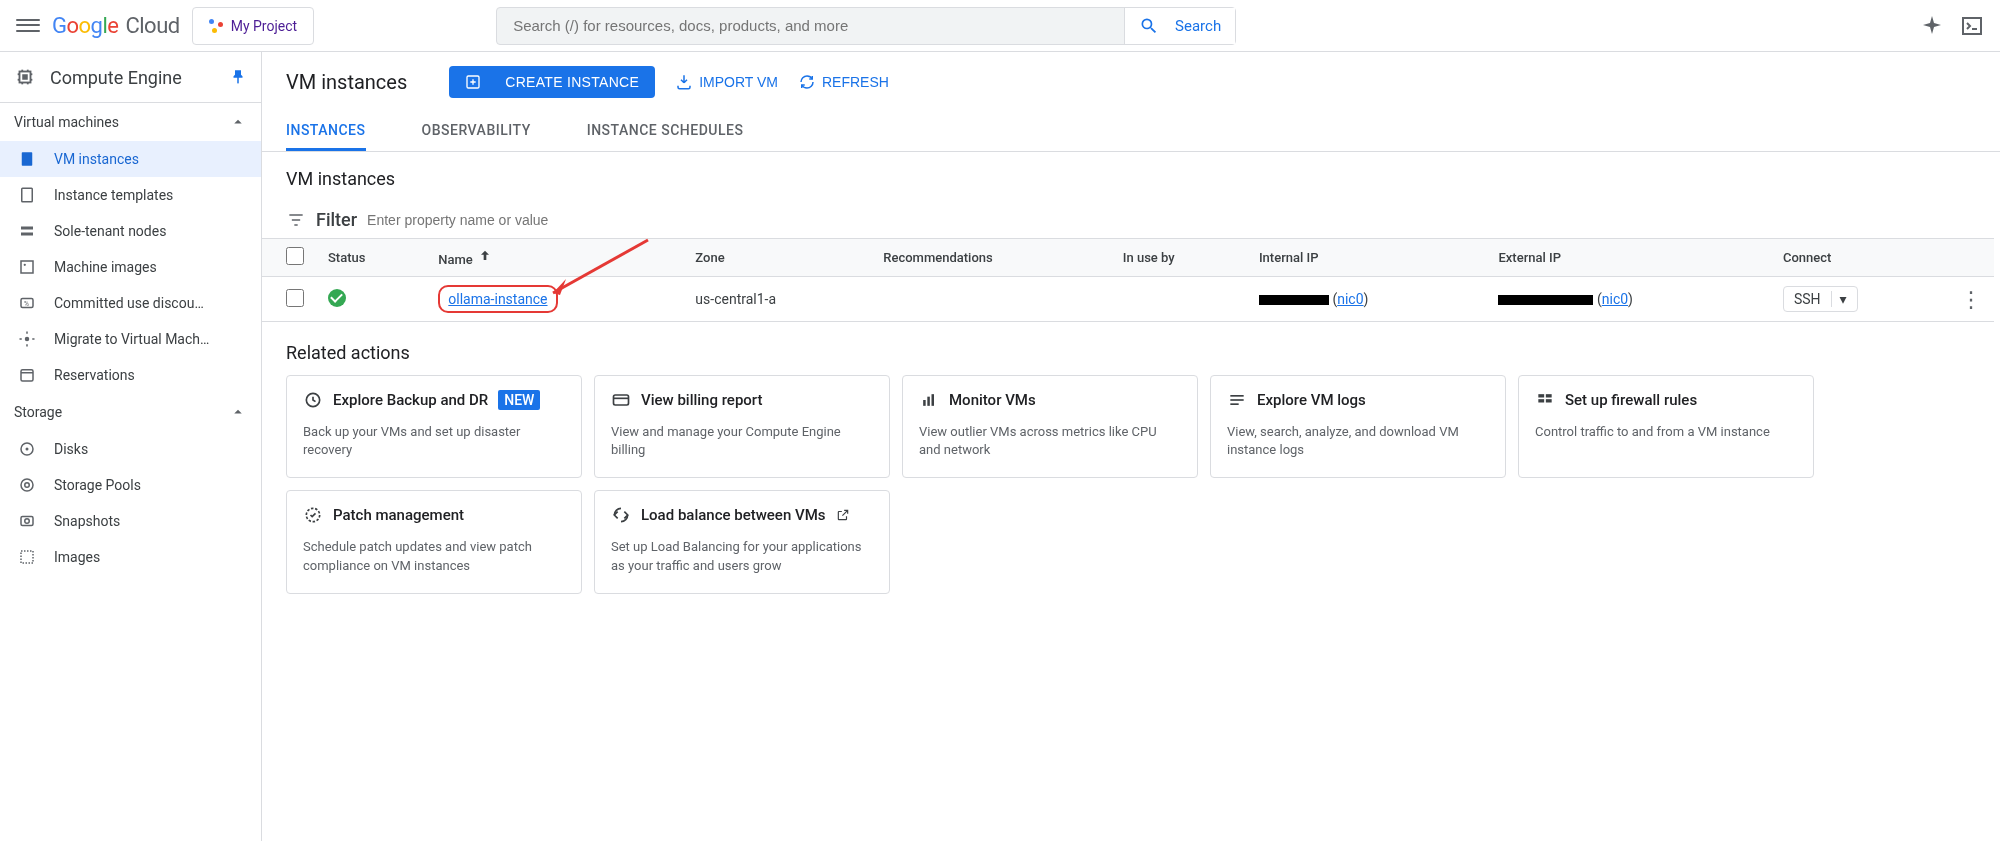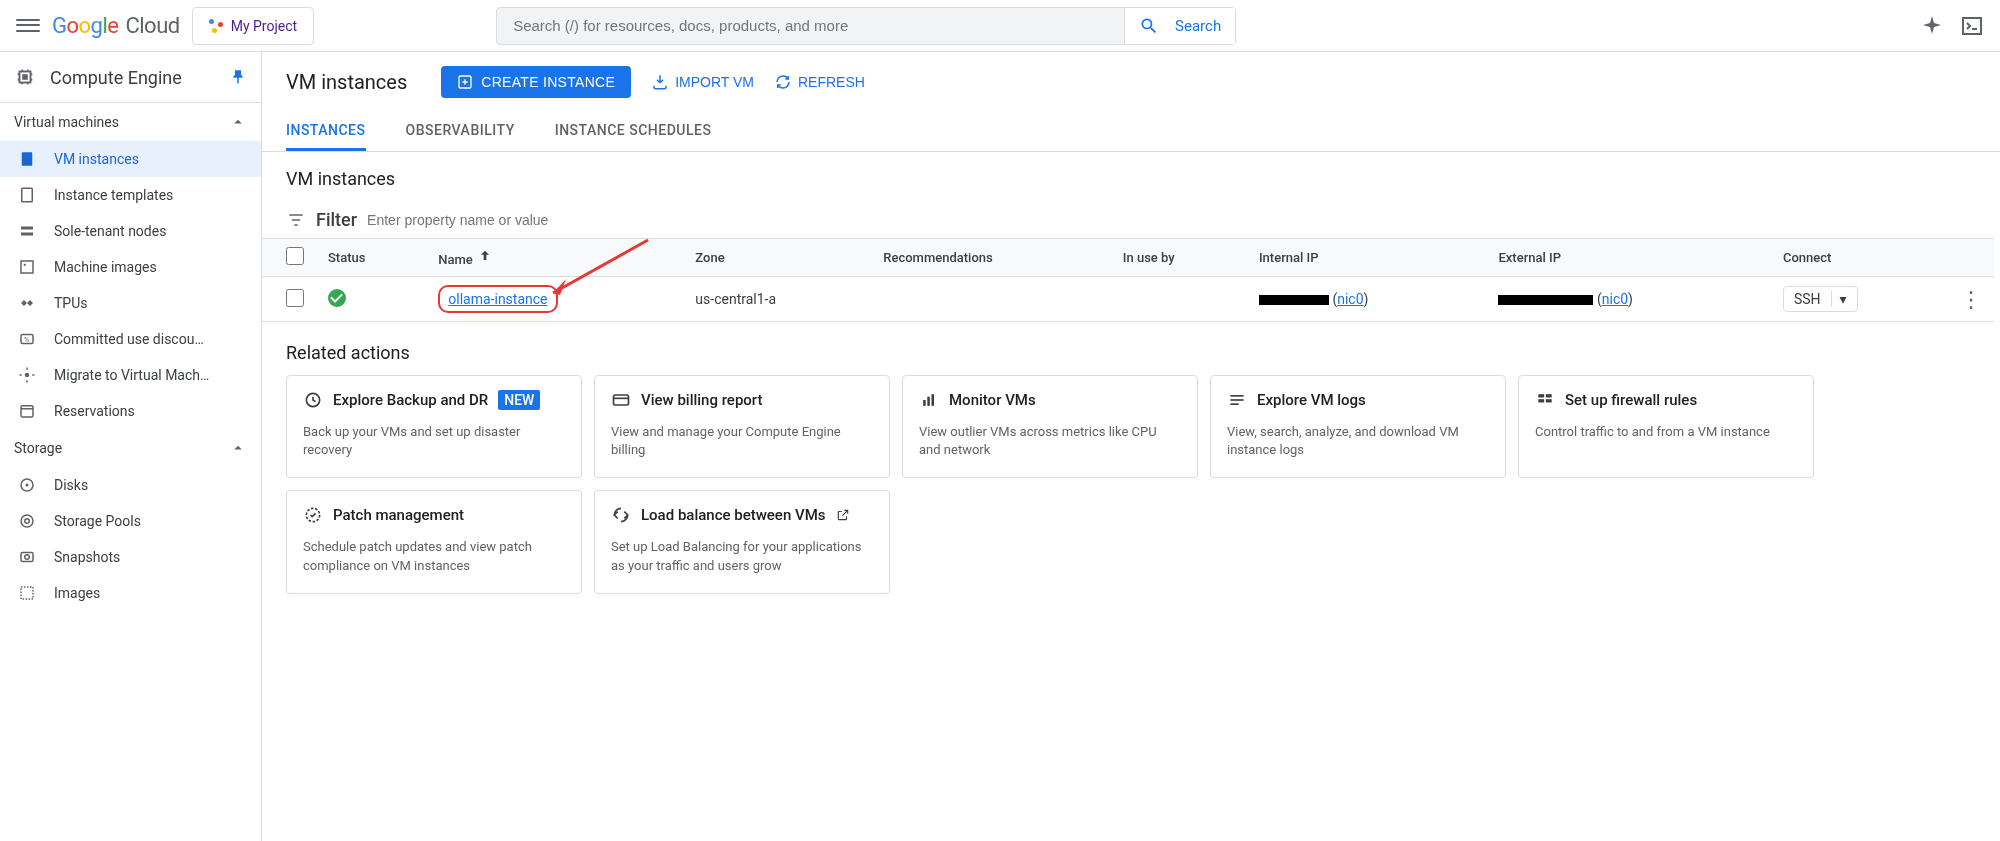--- a/index.html
+++ b/index.html
@@ -71,30 +71,30 @@
     .nav-item .nav-ico { width: 18px; height: 18px; flex-shrink: 0; fill: #5f6368; }
     .nav-item.active .nav-ico { fill: #1967d2; }
 
     
     .content { flex: 1; overflow-y: auto; }
     .page-header {
       display: flex; align-items: center; gap: 20px; padding: 14px 24px;
     }
     .page-title { font-size: 20px; color: #202124; margin-right: 14px; }
     .primary-btn {
-      display: inline-flex; align-items: center; gap: 8px;
+      display: inline-flex; align-items: center; gap: 24px;
       background: #1a73e8; color: #fff; border: none; border-radius: 4px;
-      padding: 8px 16px; font-size: 14px; font-weight: 500; cursor: pointer; letter-spacing: 0.3px;
+      padding: 8px 16px; font-size: 14px; font-weight: 500; cursor: pointer; letter-spacing: 0.3px; margin-left: 8px;
     }
     .secondary-action {
       display: inline-flex; align-items: center; gap: 6px;
       color: #1a73e8; font-size: 14px; font-weight: 500; cursor: pointer; background: none; border: none;
     }
 
-    .tabs { display: flex; gap: 40px; border-bottom: 1px solid #dadce0; padding: 0 24px; }
+    .tabs { display: flex; gap: 56px; border-bottom: 1px solid #dadce0; padding: 0 24px; }
     .tab { padding: 10px 0; font-size: 14px; font-weight: 500; color: #5f6368; letter-spacing: 0.5px; cursor: pointer; border-bottom: 3px solid transparent; }
     .tab.active { color: #1a73e8; border-bottom-color: #1a73e8; }
 
     .section-title { font-size: 18px; color: #202124; padding: 16px 24px 12px; }
 
     .filter-bar {
       display: flex; align-items: center; gap: 10px; padding: 8px 24px;
     }
     .filter-icon { width: 20px; height: 20px; fill: #5f6368; }
     .filter-label { font-weight: 500; font-size: 18px; }
@@ -229,26 +229,20 @@
             <rect x="4" y="14" width="16" height="4"></rect>
           </svg>
           <span>Sole-tenant nodes</span>
         </li>
       <li class="nav-item">
           <svg class="nav-ico" viewBox="0 0 24 24">
             <rect x="4" y="4" width="16" height="16" fill="none" stroke="#5f6368" stroke-width="2"></rect>
             <circle cx="9" cy="9" r="1.5"></circle>
           </svg>
           <span>Machine images</span>
-        </li>
-      <li class="nav-item">
-          <svg class="nav-ico" viewBox="0 0 24 24">
-            <path d="M4 12l4-4 4 4-4 4zM12 12l4-4 4 4-4 4z"></path>
-          </svg>
-          <span>TPUs</span>
         </li>
       <li class="nav-item">
           <svg class="nav-ico" viewBox="0 0 24 24">
             <rect x="4" y="6" width="16" height="12" rx="2" fill="none" stroke="#5f6368" stroke-width="2"></rect>
             <text x="8" y="16" font-size="9" fill="#5f6368">%</text>
           </svg>
           <span>Committed use discou…</span>
         </li>
       <li class="nav-item">
           <svg class="nav-ico" viewBox="0 0 24 24">

